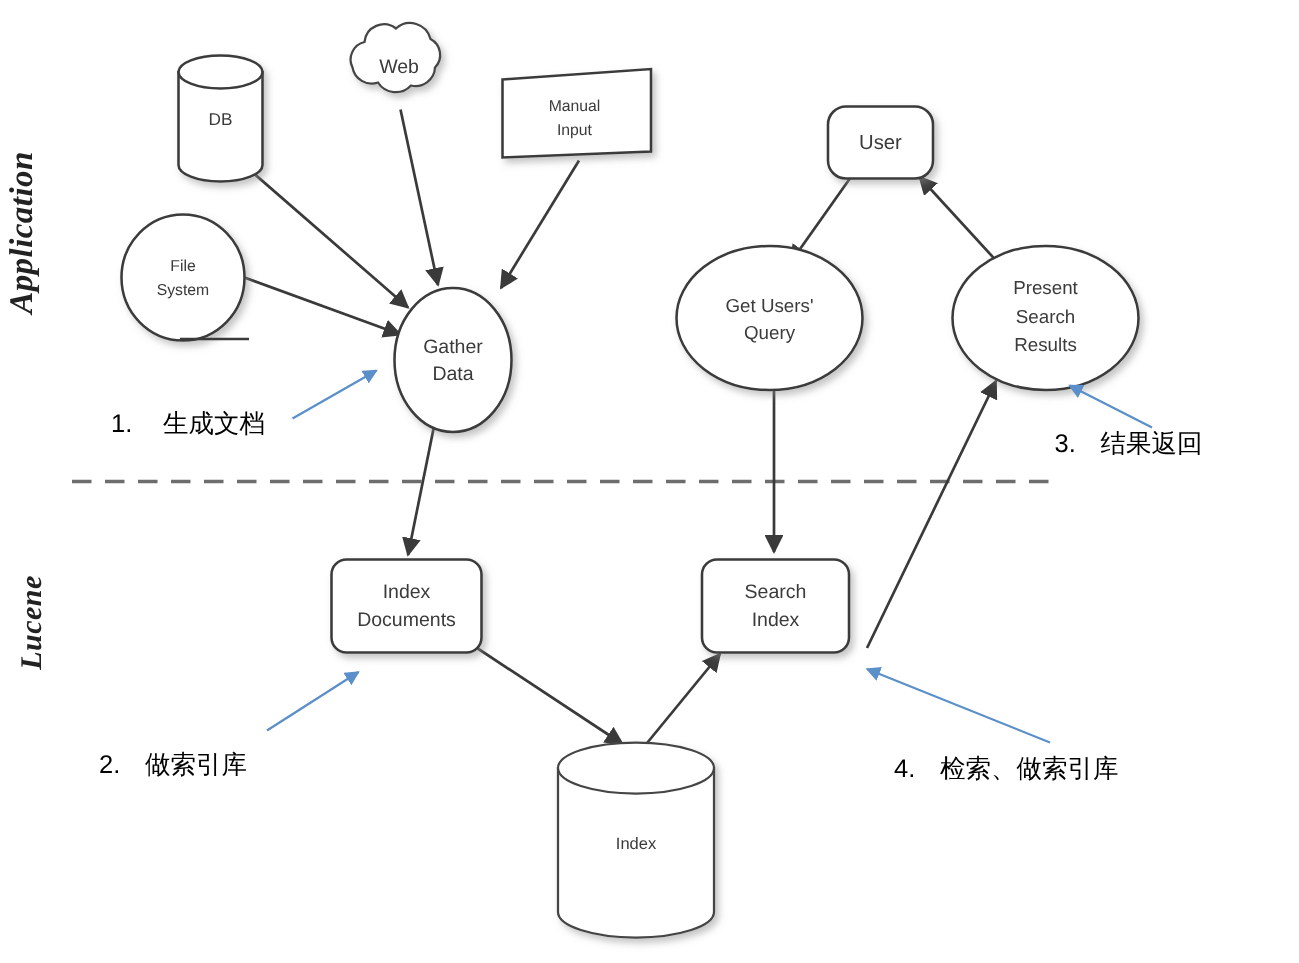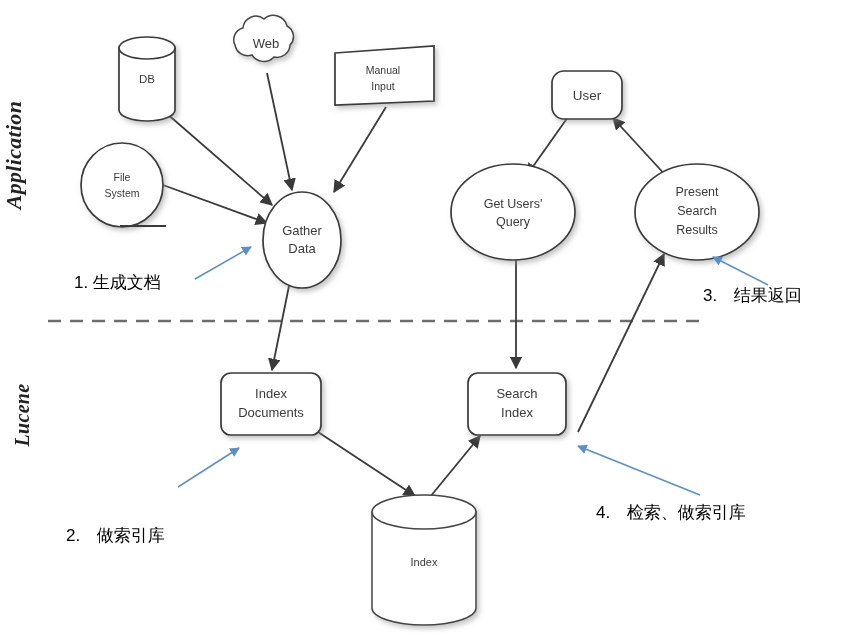--- a/index.html
+++ b/index.html
@@ -208,24 +208,24 @@
 
     <line class="anno-line" x1="178" y1="487" x2="239" y2="448" marker-end="url(#arrow-blue)"></line>
 
     <line class="anno-line" x1="768" y1="285" x2="713" y2="257" marker-end="url(#arrow-blue)"></line>
 
     <line class="anno-line" x1="700" y1="495" x2="578" y2="446" marker-end="url(#arrow-blue)"></line>
   </svg>
 
   <div class="anno-box" style="left:74px; top:271px;">
     <span class="anno-text">1.</span>
-    <span class="anno-text" style="margin-left:0;">生成文档</span>
-  </div>
-
-  <div class="anno-box" style="left:66px; top:524px;">
+    <span class="anno-text" style="margin-left:16px;">生成文档</span>
+  </div>
+
+  <div class="anno-box" style="left:66px; top:498px;">
     <span class="anno-text">2.</span>
     <span class="anno-text" style="margin-left:12px;">做索引库</span>
   </div>
 
   <div class="anno-box" style="left:703px; top:284px;">
     <span class="anno-text">3.</span>
     <span class="anno-text" style="margin-left:12px;">结果返回</span>
   </div>
 
   <div class="anno-box" style="left:596px; top:501px;">

